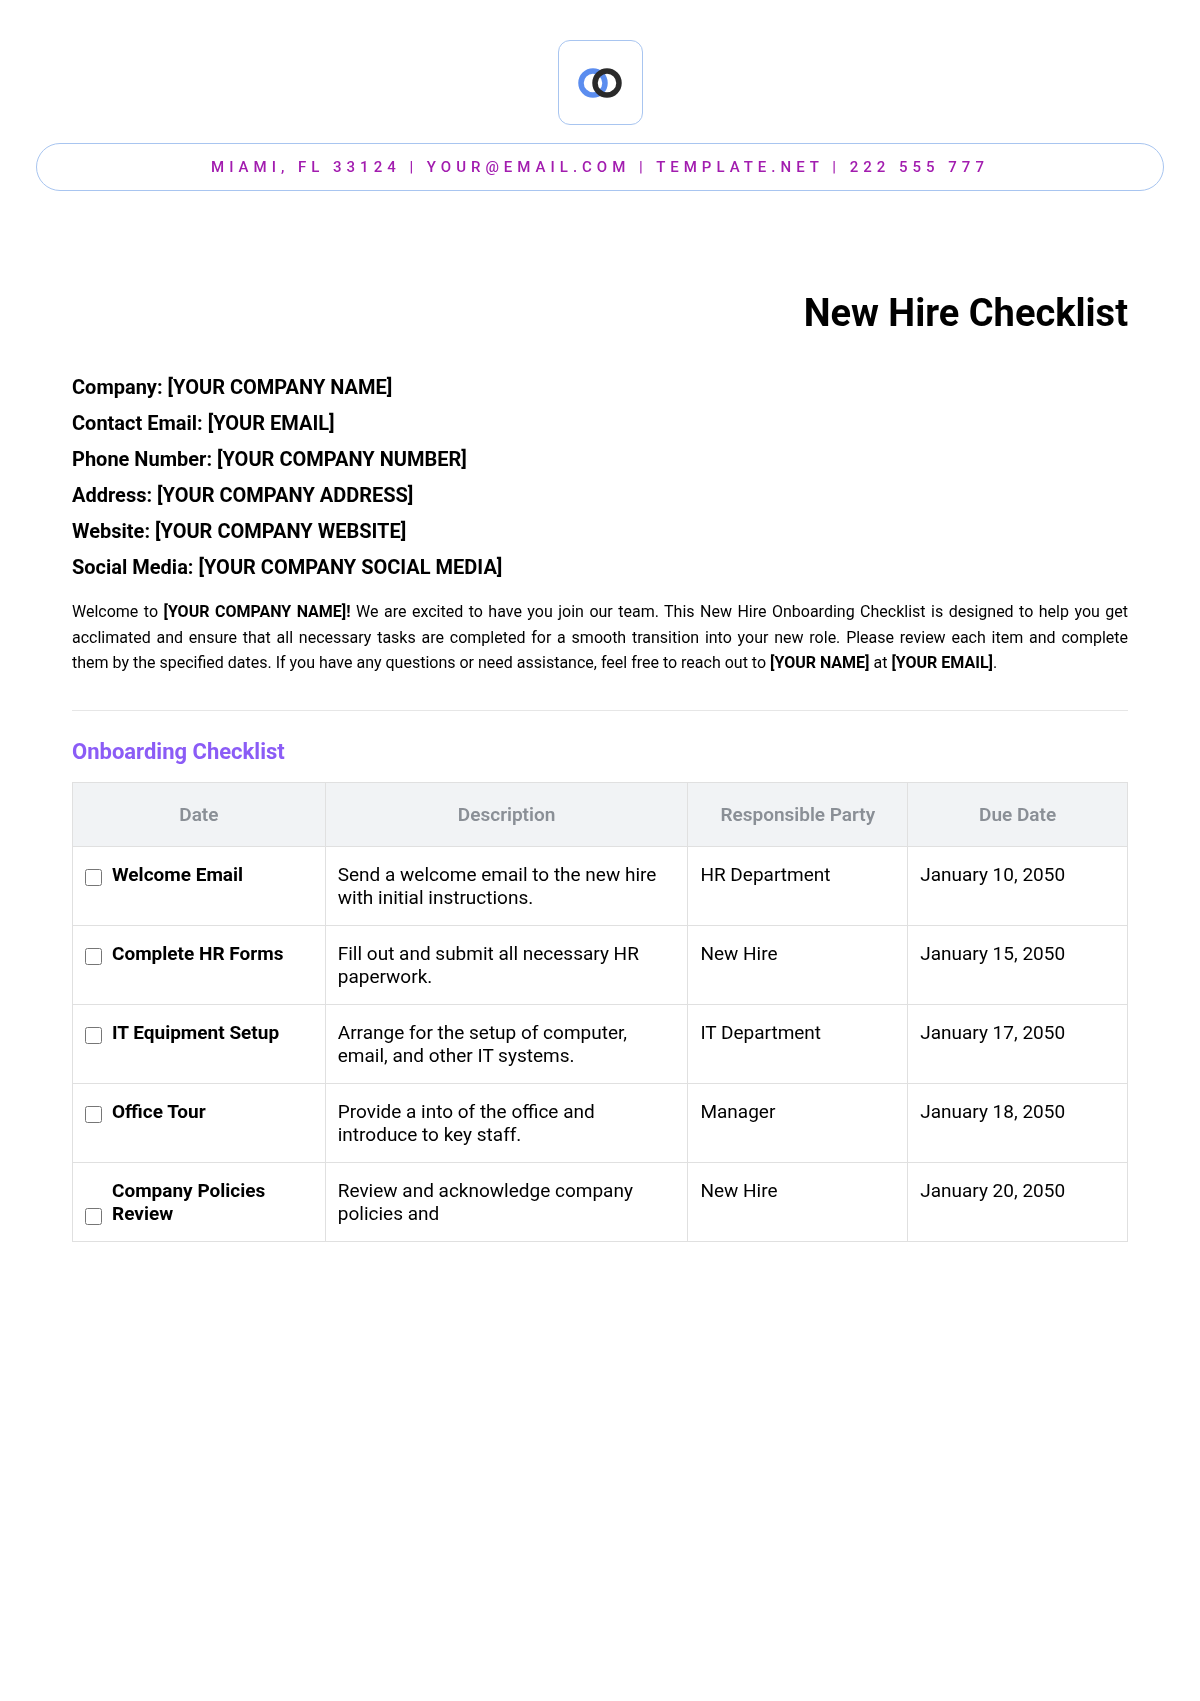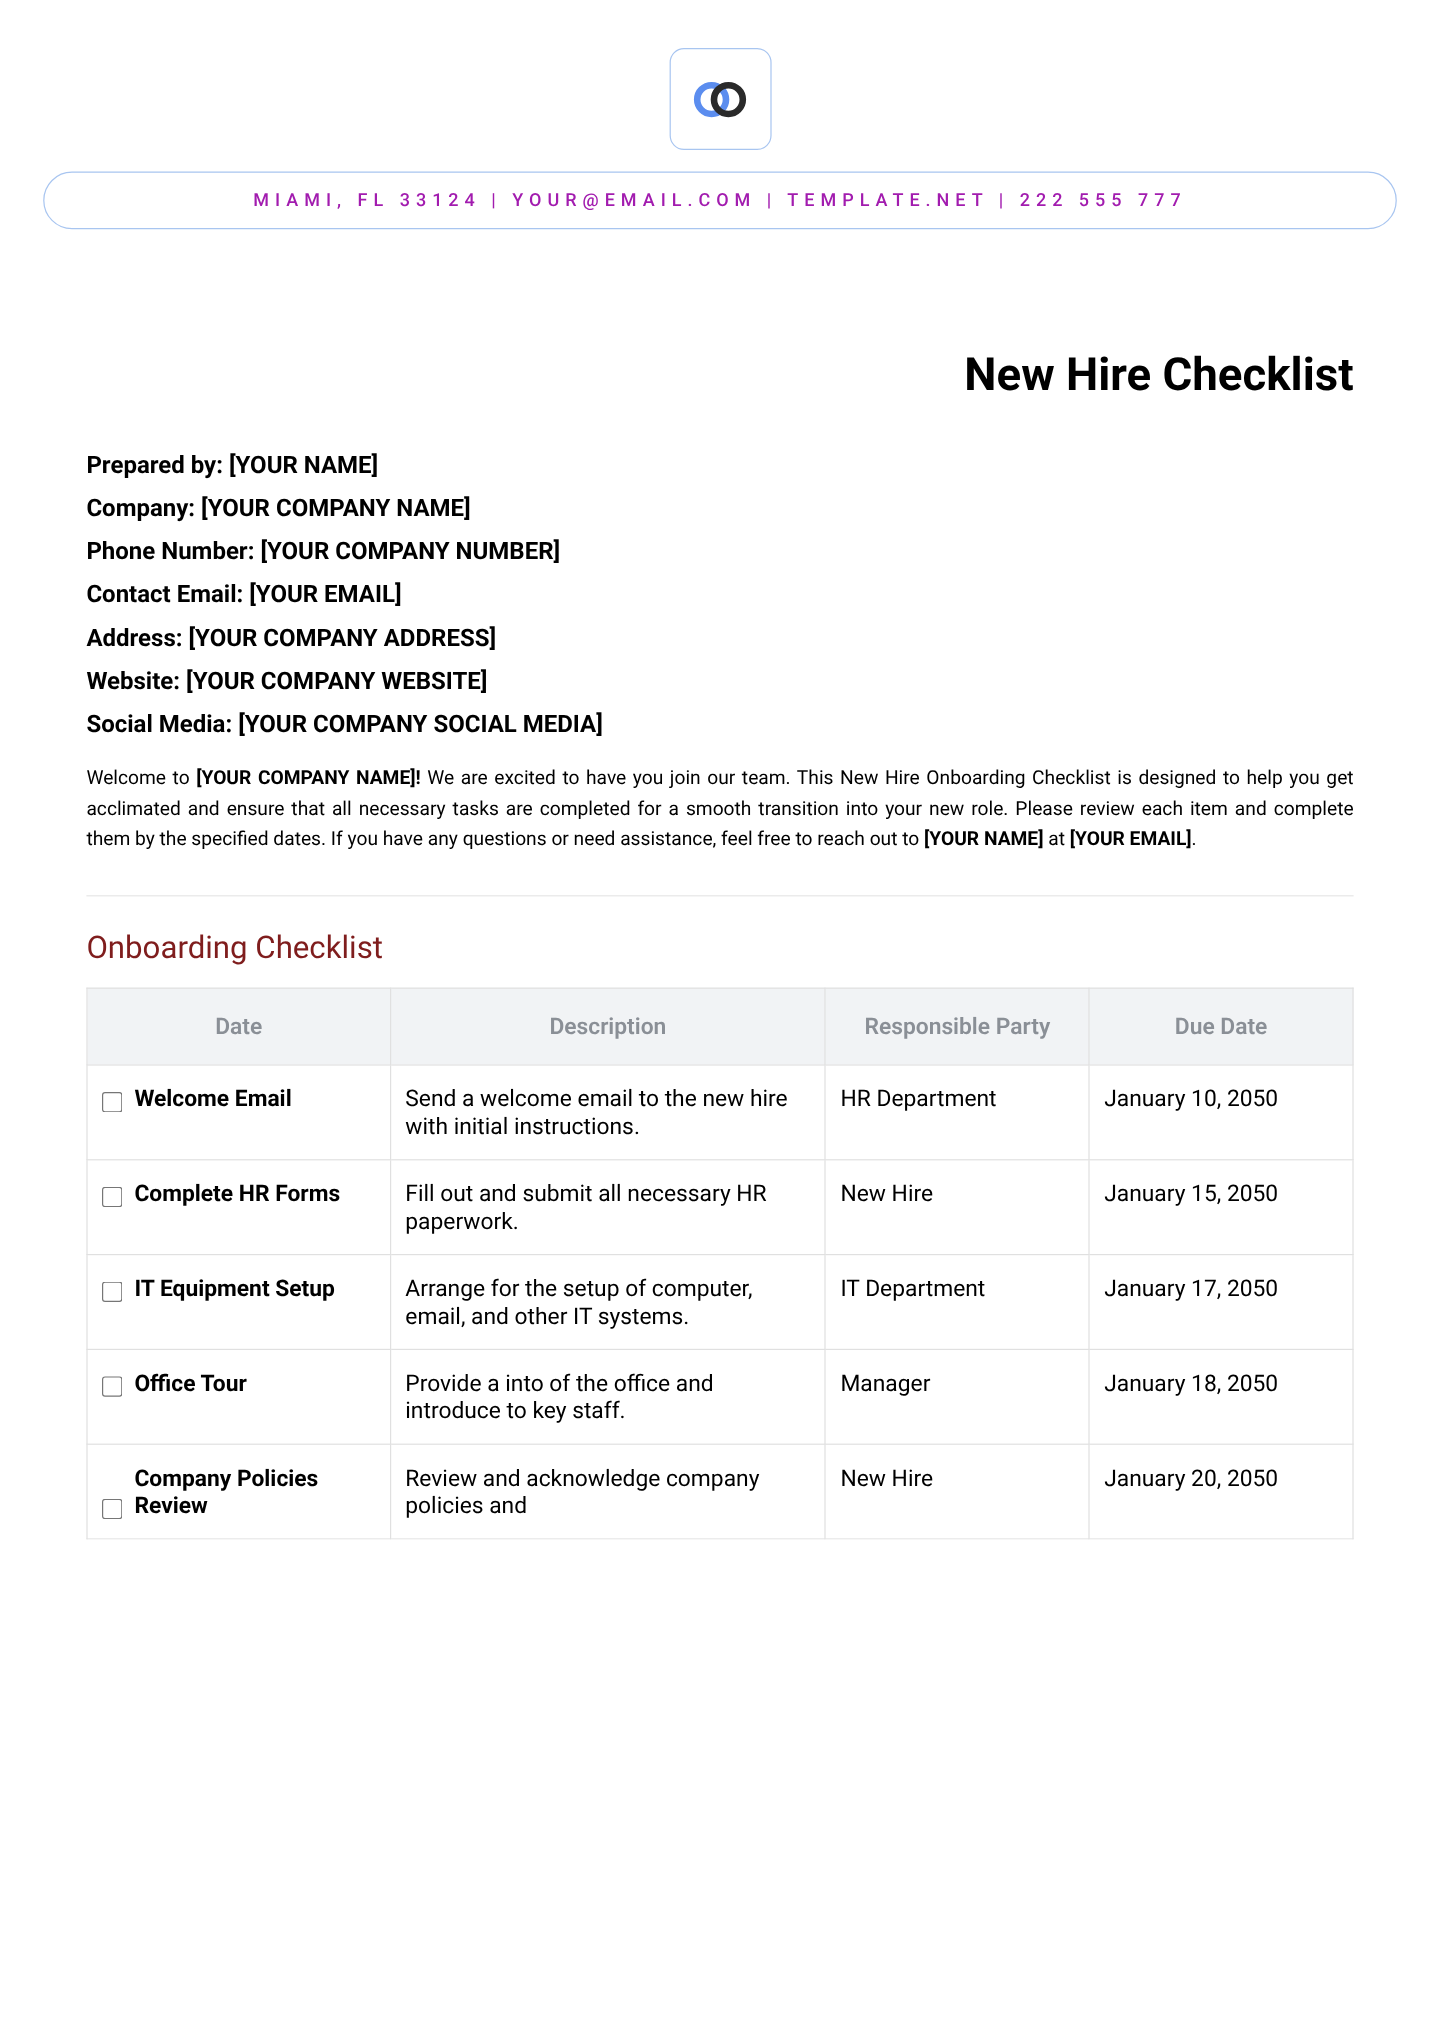--- a/index.html
+++ b/index.html
@@ -74,23 +74,23 @@
     }
     .welcome-text .bold {
       font-weight: 700;
     }
     .divider {
       border: none;
       border-top: 1px solid #e6e6e6;
       margin: 34px 0 28px 0;
     }
     .section-title {
-      font-size: 26px;
-      font-weight: 400;
-      color: #7f1d1d;
+      font-size: 22px;
+      font-weight: 700;
+      color: #8b5cf6;
       margin-bottom: 18px;
     }
     table {
       width: 100%;
       border-collapse: collapse;
       font-size: 19px;
     }
     thead th {
       background: #f1f3f5;
       color: #8a8f96;
@@ -138,30 +138,27 @@
     </svg>
   </div>
 
   <div class="contact-bar">MIAMI, FL 33124 | YOUR@EMAIL.COM | TEMPLATE.NET | 222 555 777</div>
 
   <div class="content">
 
     <h1 class="title">New Hire Checklist</h1>
 
     <div class="meta-line">
-      <span class="meta-label">Prepared by: </span><span class="meta-value">[YOUR NAME]</span>
-    </div>
-    <div class="meta-line">
       <span class="meta-label">Company: </span><span class="meta-value">[YOUR COMPANY NAME]</span>
     </div>
     <div class="meta-line">
+      <span class="meta-label">Contact Email: </span><span class="meta-value">[YOUR EMAIL]</span>
+    </div>
+    <div class="meta-line">
       <span class="meta-label">Phone Number: </span><span class="meta-value">[YOUR COMPANY NUMBER]</span>
-    </div>
-    <div class="meta-line">
-      <span class="meta-label">Contact Email: </span><span class="meta-value">[YOUR EMAIL]</span>
     </div>
     <div class="meta-line">
       <span class="meta-label">Address: </span><span class="meta-value">[YOUR COMPANY ADDRESS]</span>
     </div>
     <div class="meta-line">
       <span class="meta-label">Website: </span><span class="meta-value">[YOUR COMPANY WEBSITE]</span>
     </div>
     <div class="meta-line">
       <span class="meta-label">Social Media: </span><span class="meta-value">[YOUR COMPANY SOCIAL MEDIA]</span>
     </div>

